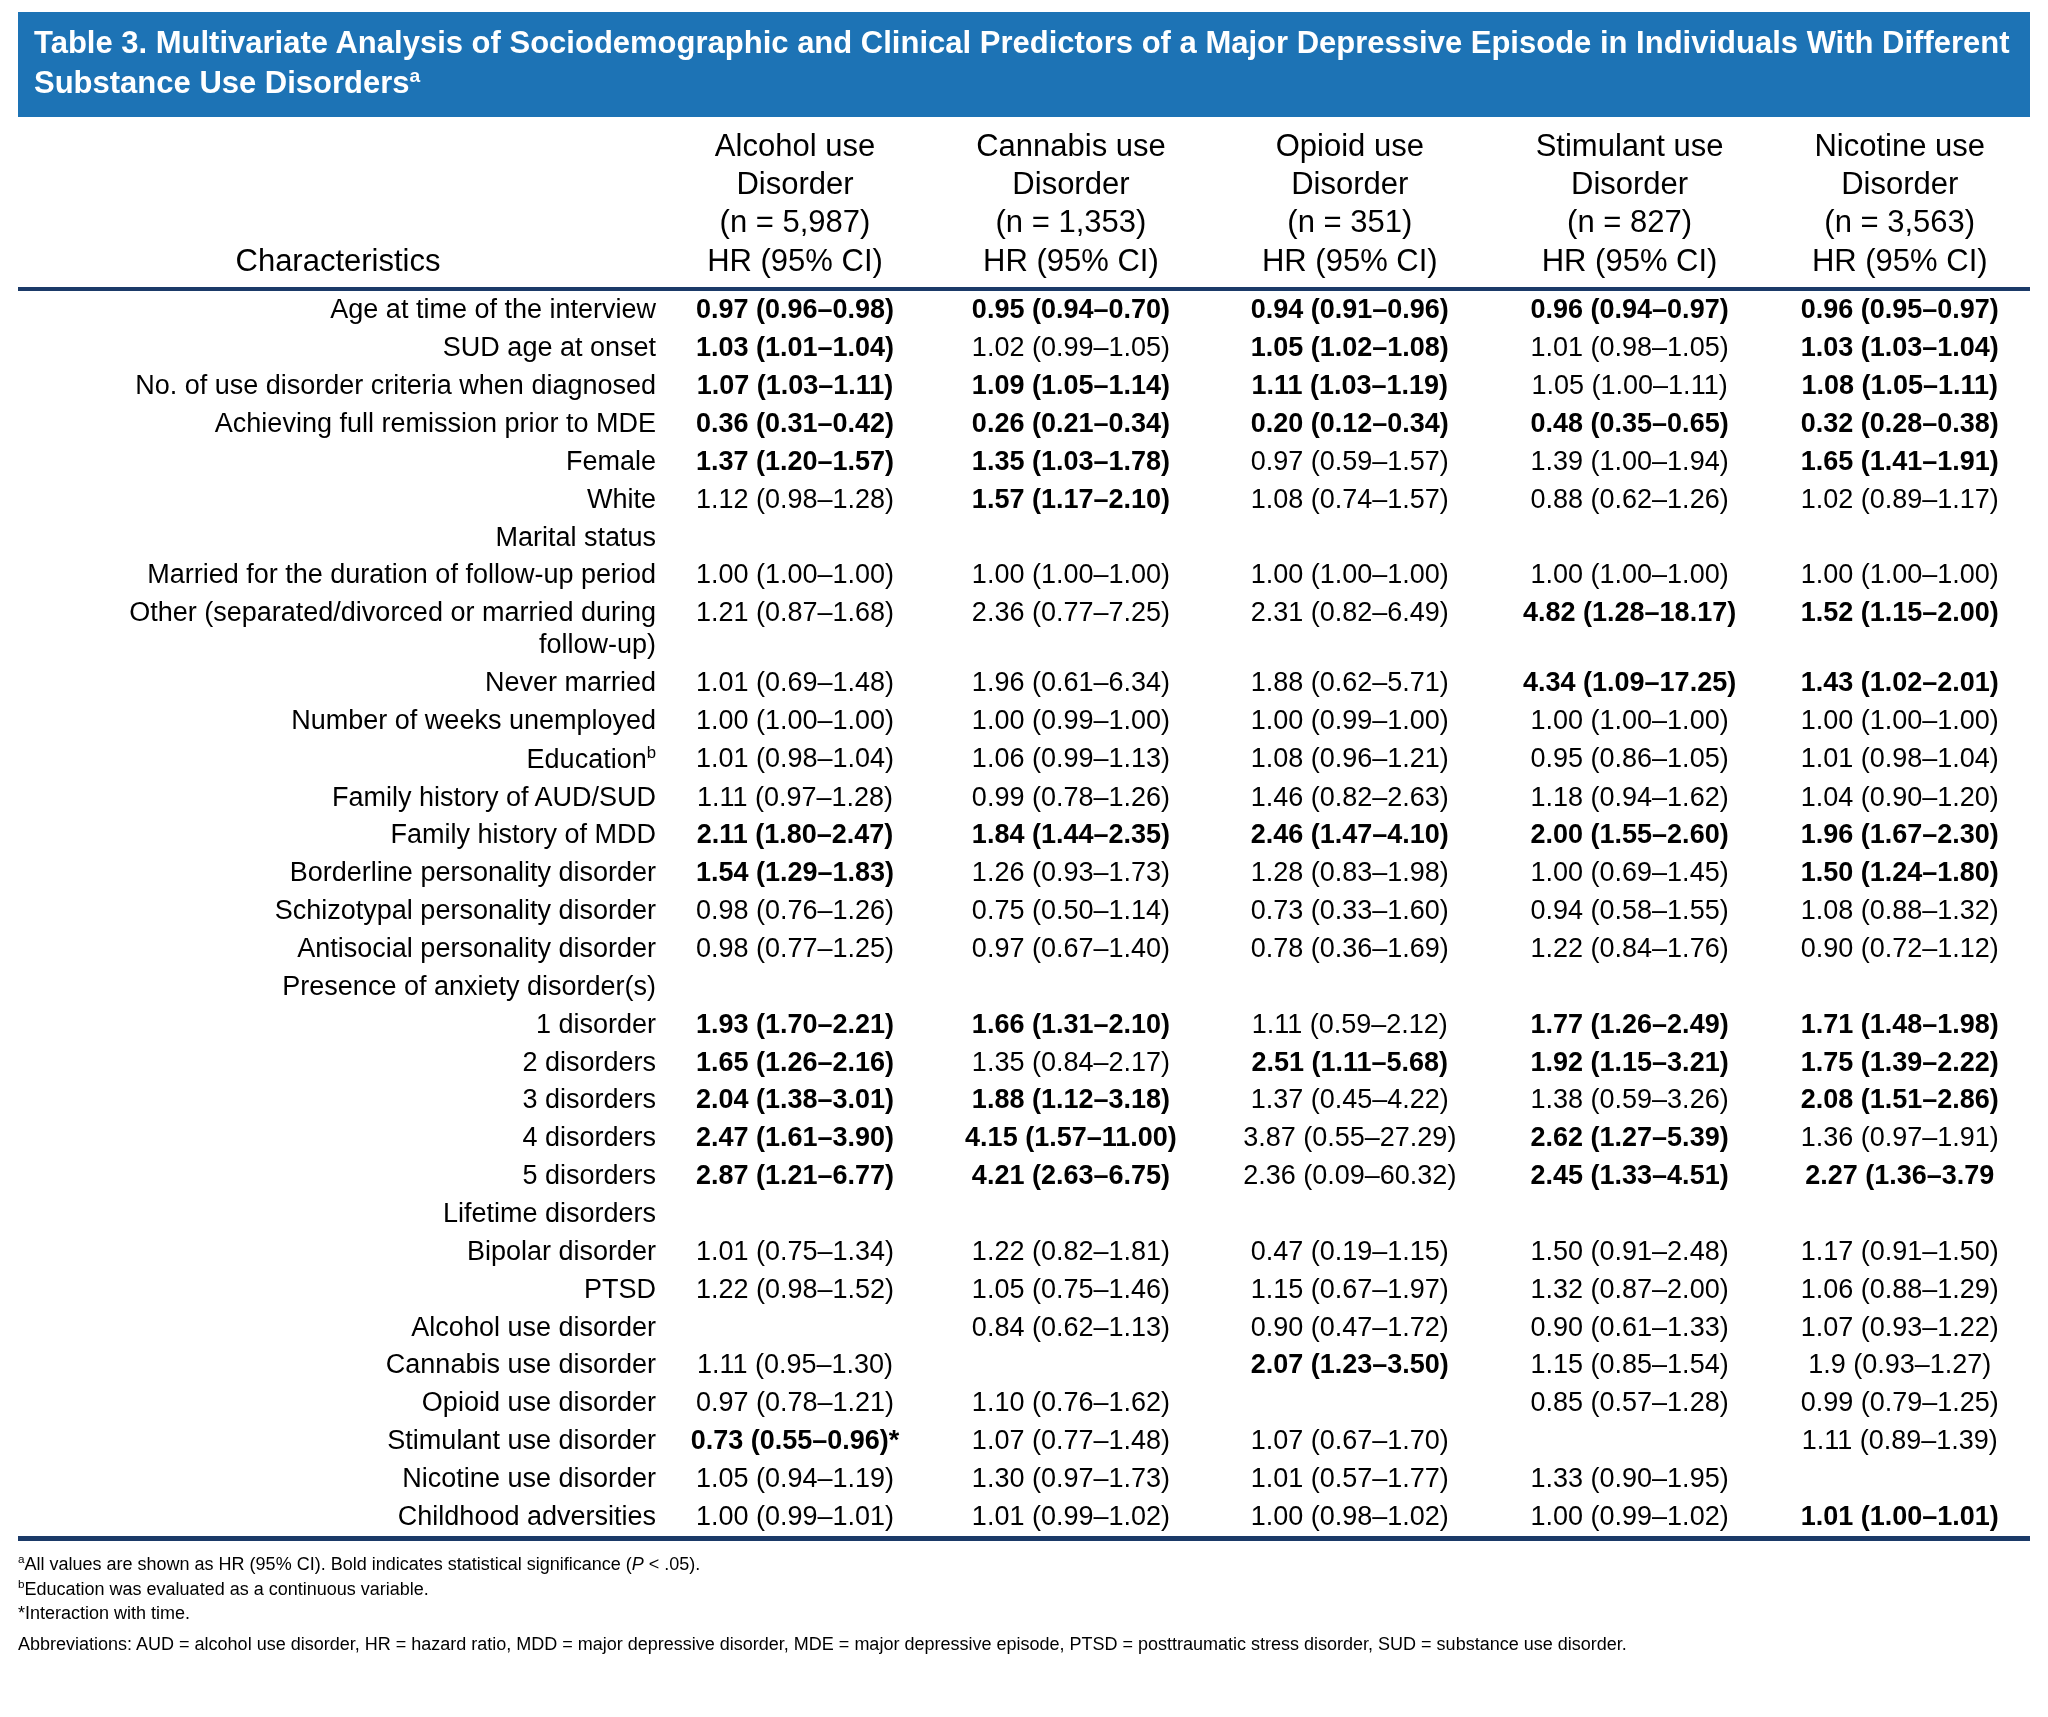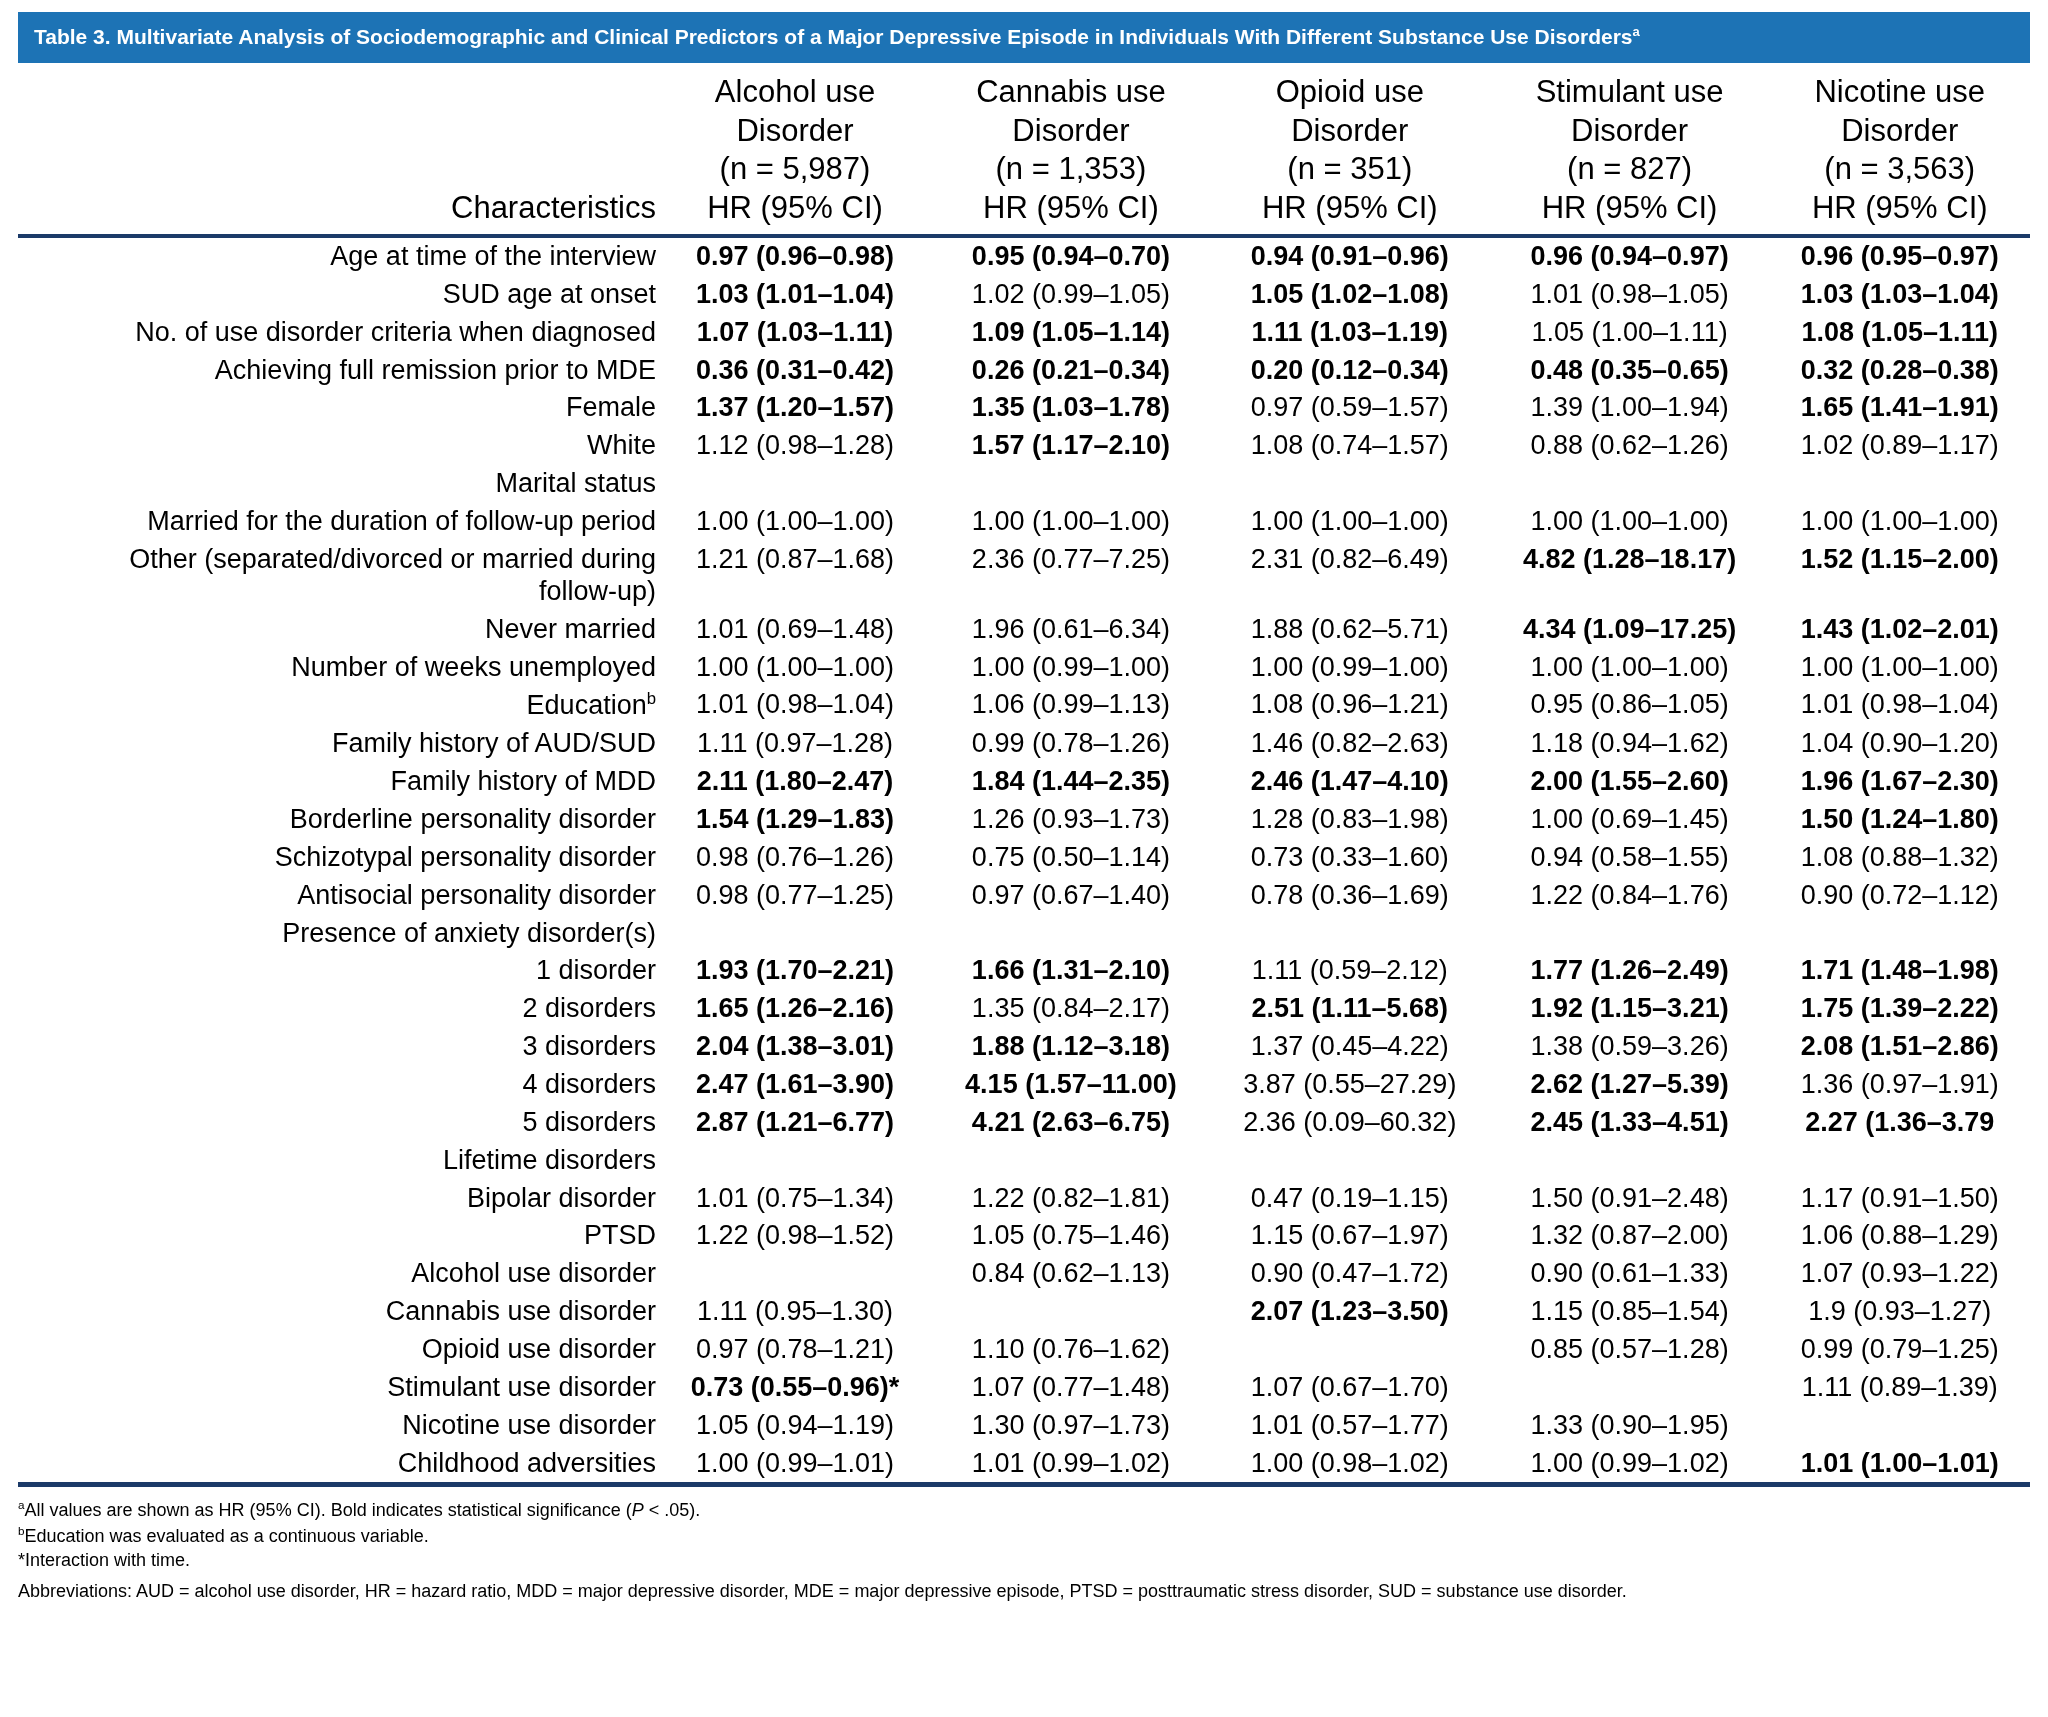--- a/index.html
+++ b/index.html
@@ -1,24 +1,24 @@
 <!DOCTYPE html>
 <html style="--banner-blue: #1d73b5; --rule-navy: #1b3a68;"><head>
 <meta charset="utf-8">
 <style>
   :root { --banner-blue:#1d73b5; --rule-navy:#1b3a68; }
   html,body{margin:0;padding:0;background:#ffffff;color:#000;}
   body{font-family:"Liberation Sans", sans-serif;}
   .page{width:2048px;box-sizing:border-box;padding:12px 18px 14px 18px;background:#fff;}
-  .banner{background:var(--banner-blue);color:#fff;font-weight:bold;font-size:21px;line-height:1.3;padding:11px 16px 13px 16px;}
+  .banner{background:var(--banner-blue);color:#fff;font-weight:bold;font-size:31px;line-height:1.3;padding:11px 16px 13px 16px;}
   .banner sup{font-size:0.62em;}
   table{width:100%;border-collapse:collapse;margin-top:4px;border-bottom:5px solid var(--rule-navy);}
   thead tr{border-bottom:4px solid var(--rule-navy);}
   thead th{font-weight:normal;font-size:31px;line-height:1.24;padding:6px 2px 7px 2px;}
-  th.char-head{text-align:right;vertical-align:bottom;padding-left:2px;}
+  th.char-head{text-align:center;vertical-align:bottom;padding-left:2px;}
   th.col-head{text-align:center;vertical-align:bottom;}
   tbody td{font-size:27px;line-height:1.18;padding:3px 2px;vertical-align:top;}
   td.label{text-align:right;padding-left:2px;}
   td.label sup{font-size:0.62em;}
   td.val{text-align:center;white-space:nowrap;}
   .bold{font-weight:bold;}
   td.indent1{padding-left:66px;text-indent:-34px;}
   .footnotes{margin-top:10px;font-size:18px;line-height:1.34;}
   .footnote{margin:0;}
   .footnote sup{font-size:0.65em;}

